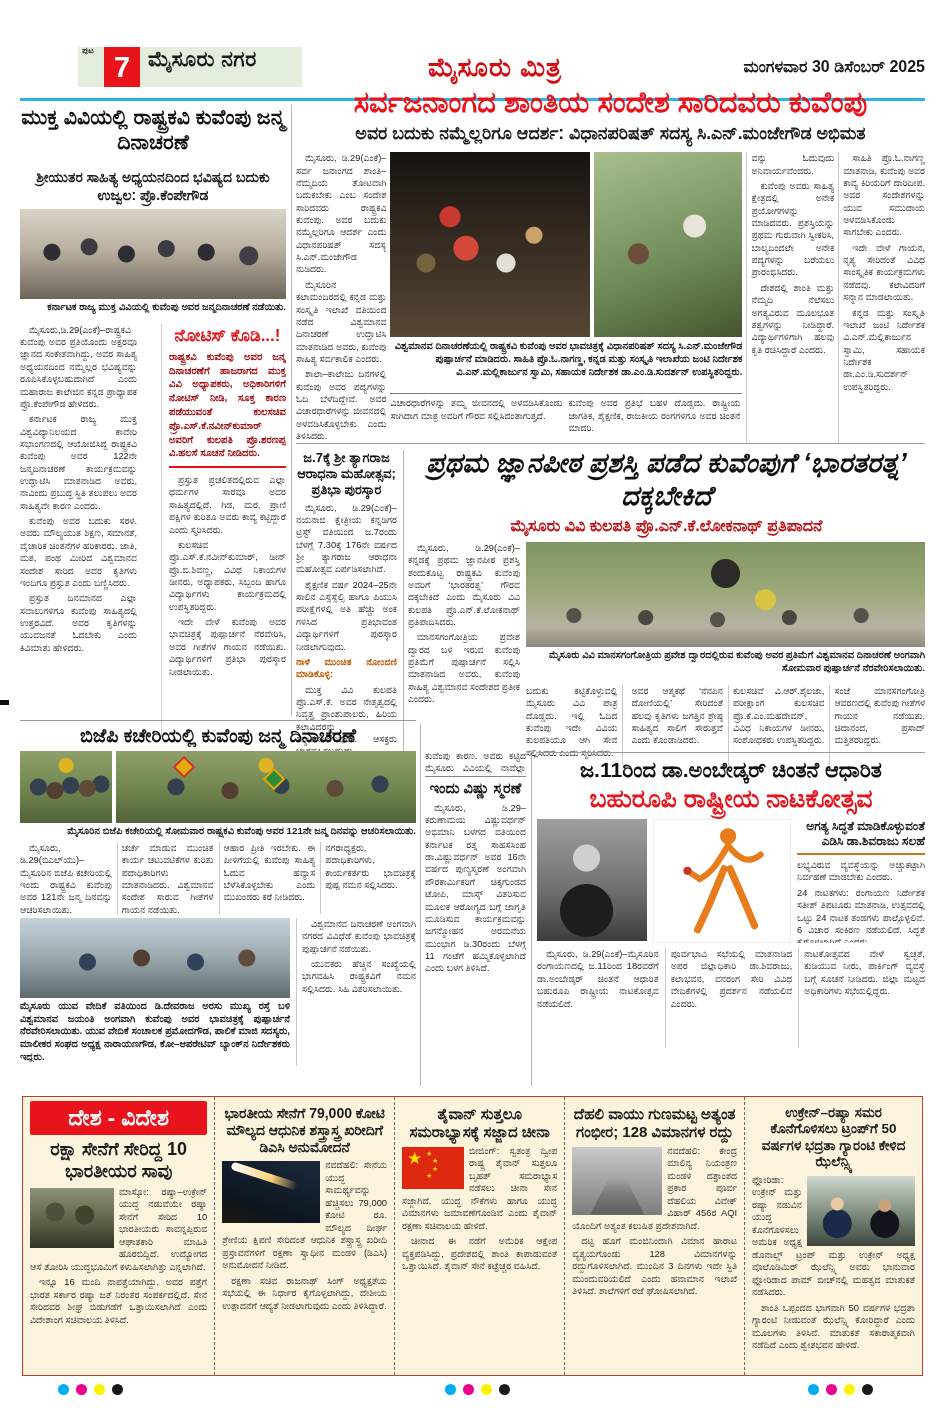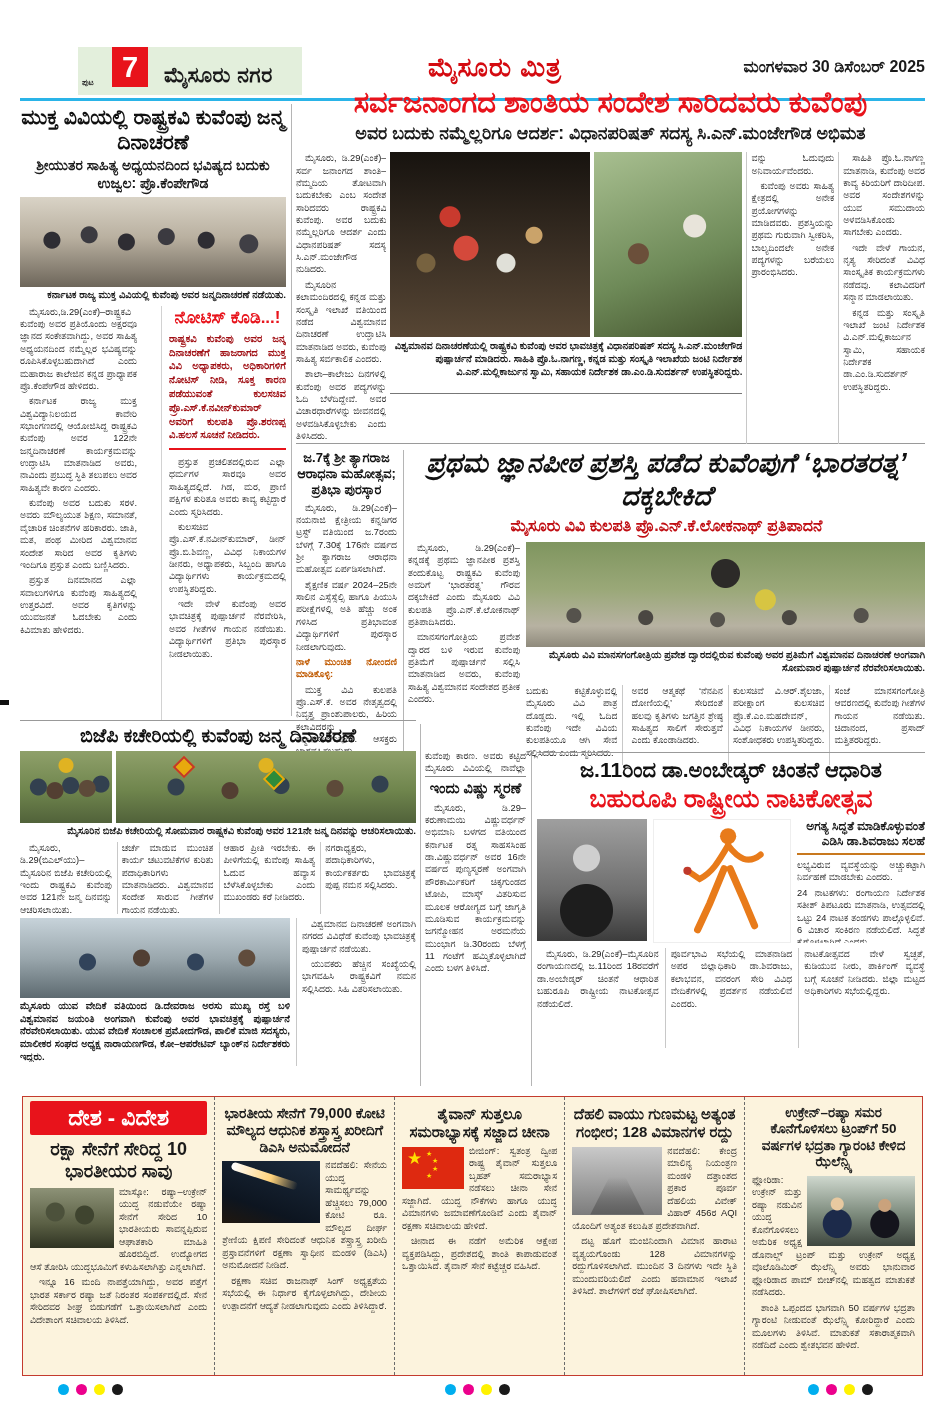--- a/index.html
+++ b/index.html
@@ -2,21 +2,21 @@
 <html><head>
 <meta charset="utf-8">
 <style>
   html,body{margin:0;padding:0;background:#e9e9e9;}
   .page{position:relative;width:945px;height:1424px;background:#fff;margin:0 auto;
         font-family:"Liberation Sans",sans-serif;color:#1a1a1a;overflow:hidden;}
   .abs{position:absolute;}
   .vr{background:#b5b5b5;width:1px;}
   .hr{background:#9a9a9a;height:1px;}
   
-  .sec-band{background:#e3efdc;display:flex;align-items:flex-end;gap:16px;padding:0 8px 8px 4px;}
+  .sec-band{background:#e3efdc;display:flex;align-items:flex-start;gap:8px;padding:0 8px 0 4px;}
   .puta{font-size:8px;font-weight:bold;color:#333;width:14px;line-height:1.05;}
   .pagenum{background:#e8131b;color:#fff;font-weight:bold;font-size:29px;width:36px;height:40px;
            display:flex;align-items:center;justify-content:center;}
   .secname{font-size:21px;font-weight:bold;letter-spacing:.5px;}
   .masthead{color:#d40a10;font-weight:bold;font-size:26px;text-align:center;letter-spacing:1px;}
   .dateline-top{font-size:16px;font-weight:bold;text-align:right;}
   .cyanline{background:#2ab4e8;height:3px;}
   
   .hl{font-weight:bold;color:#111;text-align:center;line-height:1.22;}
   .hl-red{color:#e8131b;}
@@ -132,24 +132,24 @@
 
   <div class="abs vr" style="left:291px;top:104px;height:612px;"></div>
   <div class="abs vr" style="left:403px;top:450px;height:318px;"></div>
   <div class="abs vr" style="left:420px;top:724px;height:362px;"></div>
   <div class="abs vr" style="left:531px;top:750px;height:336px;"></div>
   <div class="abs hr" style="left:296px;top:443px;width:629px;"></div>
   <div class="abs" style="left:0;top:700px;width:9px;height:5px;background:#111;"></div>
 
   <div class="abs" style="left:20px;top:104px;width:266px;height:614px;">
     <div class="hl" style="font-size:20.5px;">ಮುಕ್ತ ವಿವಿಯಲ್ಲಿ ರಾಷ್ಟ್ರಕವಿ ಕುವೆಂಪು ಜನ್ಮ ದಿನಾಚರಣೆ</div>
-    <div class="sub" style="font-size:14px;margin-top:3px;">ಶ್ರೀಯುತರ ಸಾಹಿತ್ಯ ಅಧ್ಯಯನದಿಂದ ಭವಿಷ್ಯದ ಬದುಕು ಉಜ್ವಲ: ಪ್ರೊ.ಕೆಂಪೇಗೌಡ</div>
+    <div class="sub" style="font-size:14px;margin-top:15px;">ಶ್ರೀಯುತರ ಸಾಹಿತ್ಯ ಅಧ್ಯಯನದಿಂದ ಭವಿಷ್ಯದ ಬದುಕು ಉಜ್ವಲ: ಪ್ರೊ.ಕೆಂಪೇಗೌಡ</div>
     <div class="ph p-crowd" style="width:266px;height:90px;margin-top:5px;"></div>
     <div class="cap" style="margin-top:2px;">ಕರ್ನಾಟಕ ರಾಜ್ಯ ಮುಕ್ತ ವಿವಿಯಲ್ಲಿ ಕುವೆಂಪು ಅವರ ಜನ್ಮದಿನಾಚರಣೆ ನಡೆಯಿತು.</div>
-    <div class="flexrow" style="gap:24px;margin-top:4px;">
+    <div class="flexrow" style="gap:24px;margin-top:10px;">
       <div class="bt" style="width:128px;height:415px;">
         <p>ಮೈಸೂರು,ಡಿ.29(ಎಂಕೆ)–ರಾಷ್ಟ್ರಕವಿ ಕುವೆಂಪು ಅವರ ಪ್ರತಿಯೊಂದು ಅಕ್ಷರವೂ ಜ್ಞಾನದ ಸಂಕೇತವಾಗಿದ್ದು, ಅವರ ಸಾಹಿತ್ಯ ಅಧ್ಯಯನದಿಂದ ನಮ್ಮೆಲ್ಲರ ಭವಿಷ್ಯವನ್ನು ರೂಪಿಸಿಕೊಳ್ಳಬಹುದಾಗಿದೆ ಎಂದು ಮಹಾರಾಜ ಕಾಲೇಜಿನ ಕನ್ನಡ ಪ್ರಾಧ್ಯಾಪಕ ಪ್ರೊ.ಕೆಂಪೇಗೌಡ ಹೇಳಿದರು.</p>
         <p>ಕರ್ನಾಟಕ ರಾಜ್ಯ ಮುಕ್ತ ವಿಶ್ವವಿದ್ಯಾನಿಲಯದ ಕಾವೇರಿ ಸಭಾಂಗಣದಲ್ಲಿ ಆಯೋಜಿಸಿದ್ದ ರಾಷ್ಟ್ರಕವಿ ಕುವೆಂಪು ಅವರ 122ನೇ ಜನ್ಮದಿನಾಚರಣೆ ಕಾರ್ಯಕ್ರಮವನ್ನು ಉದ್ಘಾಟಿಸಿ ಮಾತನಾಡಿದ ಅವರು, ನಾವಿಂದು ಪ್ರಬುದ್ಧ ಸ್ಥಿತಿ ತಲುಪಲು ಅವರ ಸಾಹಿತ್ಯವೇ ಕಾರಣ ಎಂದರು.</p>
         <p>ಕುವೆಂಪು ಅವರ ಬದುಕು ಸರಳ. ಅವರು ಮೌಲ್ಯಯುತ ಶಿಕ್ಷಣ, ಸಮಾನತೆ, ವೈಚಾರಿಕ ಚಿಂತನೆಗಳ ಹರಿಕಾರರು. ಜಾತಿ, ಮತ, ಪಂಥ ಮೀರಿದ ವಿಶ್ವಮಾನವ ಸಂದೇಶ ಸಾರಿದ ಅವರ ಕೃತಿಗಳು ಇಂದಿಗೂ ಪ್ರಸ್ತುತ ಎಂದು ಬಣ್ಣಿಸಿದರು.</p>
         <p>ಪ್ರಸ್ತುತ ದಿನಮಾನದ ಎಲ್ಲಾ ಸವಾಲುಗಳಿಗೂ ಕುವೆಂಪು ಸಾಹಿತ್ಯದಲ್ಲಿ ಉತ್ತರವಿದೆ. ಅವರ ಕೃತಿಗಳನ್ನು ಯುವಜನತೆ ಓದಬೇಕು ಎಂದು ಕಿವಿಮಾತು ಹೇಳಿದರು.</p>
       </div>
       <div style="width:128px;height:415px;overflow:hidden;border-left:1px solid #d2d2d2;padding-left:7px;">
         <div class="notice-t">ನೋಟಿಸ್ ಕೊಡಿ...!</div>
         <div class="notice-b">ರಾಷ್ಟ್ರಕವಿ ಕುವೆಂಪು ಅವರ ಜನ್ಮ ದಿನಾಚರಣೆಗೆ ಹಾಜರಾಗದ ಮುಕ್ತ ವಿವಿ ಅಧ್ಯಾಪಕರು, ಅಧಿಕಾರಿಗಳಿಗೆ ನೋಟಿಸ್ ನೀಡಿ, ಸೂಕ್ತ ಕಾರಣ ಪಡೆಯುವಂತೆ ಕುಲಸಚಿವ ಪ್ರೊ.ಎಸ್.ಕೆ.ನವೀನ್‌ಕುಮಾರ್ ಅವರಿಗೆ ಕುಲಪತಿ ಪ್ರೊ.ಶರಣಪ್ಪ ವಿ.ಹಲಸೆ ಸೂಚನೆ ನೀಡಿದರು.</div>
         <div class="hr" style="margin:6px 0;background:#e8131b;height:2px;"></div>
@@ -170,24 +170,33 @@
         <p>ಮೈಸೂರು, ಡಿ.29(ಎಂಕೆ)– ಸರ್ವ ಜನಾಂಗದ ಶಾಂತಿ–ನೆಮ್ಮದಿಯ ತೋಟವಾಗಿ ಬದುಕಬೇಕು ಎಂಬ ಸಂದೇಶ ಸಾರಿದವರು ರಾಷ್ಟ್ರಕವಿ ಕುವೆಂಪು. ಅವರ ಬದುಕು ನಮ್ಮೆಲ್ಲರಿಗೂ ಆದರ್ಶ ಎಂದು ವಿಧಾನಪರಿಷತ್ ಸದಸ್ಯ ಸಿ.ಎನ್.ಮಂಜೇಗೌಡ ನುಡಿದರು.</p>
         <p>ಮೈಸೂರಿನ ಕಲಾಮಂದಿರದಲ್ಲಿ ಕನ್ನಡ ಮತ್ತು ಸಂಸ್ಕೃತಿ ಇಲಾಖೆ ವತಿಯಿಂದ ನಡೆದ ವಿಶ್ವಮಾನವ ದಿನಾಚರಣೆ ಉದ್ಘಾಟಿಸಿ ಮಾತನಾಡಿದ ಅವರು, ಕುವೆಂಪು ಸಾಹಿತ್ಯ ಸರ್ವಕಾಲಿಕ ಎಂದರು.</p>
         <p>ಶಾಲಾ–ಕಾಲೇಜು ದಿನಗಳಲ್ಲಿ ಕುವೆಂಪು ಅವರ ಪದ್ಯಗಳನ್ನು ಓದಿ ಬೆಳೆದಿದ್ದೇವೆ. ಅವರ ವಿಚಾರಧಾರೆಗಳನ್ನು ಜೀವನದಲ್ಲಿ ಅಳವಡಿಸಿಕೊಳ್ಳಬೇಕು ಎಂದು ತಿಳಿಸಿದರು.</p>
       </div>
       <div style="width:352px;">
         <div class="flexrow" style="gap:4px;">
           <div class="ph p-stage" style="width:200px;height:185px;"></div>
           <div class="ph p-green2" style="width:148px;height:185px;"></div>
         </div>
         <div class="cap" style="margin-top:3px;border-bottom:1px solid #777;padding-bottom:3px;height:50px;">ವಿಶ್ವಮಾನವ ದಿನಾಚರಣೆಯಲ್ಲಿ ರಾಷ್ಟ್ರಕವಿ ಕುವೆಂಪು ಅವರ ಭಾವಚಿತ್ರಕ್ಕೆ ವಿಧಾನಪರಿಷತ್ ಸದಸ್ಯ ಸಿ.ಎನ್.ಮಂಜೇಗೌಡ ಪುಷ್ಪಾರ್ಚನೆ ಮಾಡಿದರು. ಸಾಹಿತಿ ಪ್ರೊ.ಓ.ನಾಗಣ್ಣ, ಕನ್ನಡ ಮತ್ತು ಸಂಸ್ಕೃತಿ ಇಲಾಖೆಯ ಜಂಟಿ ನಿರ್ದೇಶಕ ವಿ.ಎನ್.ಮಲ್ಲಿಕಾರ್ಜುನ ಸ್ವಾಮಿ, ಸಹಾಯಕ ನಿರ್ದೇಶಕ ಡಾ.ಎಂ.ಡಿ.ಸುದರ್ಶನ್ ಉಪಸ್ಥಿತರಿದ್ದರು.</div>
+        <div class="flexrow" style="gap:6px;margin-top:3px;">
+          <div class="bt" style="width:172px;height:44px;">
+            <p class="nofirst">ವಿಚಾರಧಾರೆಗಳನ್ನು ತಮ್ಮ ಜೀವನದಲ್ಲಿ ಅಳವಡಿಸಿಕೊಂಡು ಸಾಗಿದಾಗ ಮಾತ್ರ ಅವರಿಗೆ ಗೌರವ ಸಲ್ಲಿಸಿದಂತಾಗುತ್ತದೆ.</p>
+          </div>
+          <div class="bt" style="width:172px;height:44px;">
+            <p class="nofirst">ಕುವೆಂಪು ಅವರ ಪ್ರತಿಭೆ ಬಹಳ ದೊಡ್ಡದು. ರಾಷ್ಟ್ರೀಯ ಜಾಗತಿಕ, ಶೈಕ್ಷಣಿಕ, ರಾಜಕೀಯ ರಂಗಗಳಿಗೂ ಅವರ ಚಿಂತನೆ ಮಾದರಿ.</p>
+          </div>
+        </div>
       </div>
       <div class="bt colsep" style="width:86px;height:292px;padding-left:4px;">
         <p class="nofirst">ವನ್ನು ಓದುವುದು ಅನಿವಾರ್ಯವೆಂದರು.</p>
         <p>ಕುವೆಂಪು ಅವರು ಸಾಹಿತ್ಯ ಕ್ಷೇತ್ರದಲ್ಲಿ ಅನೇಕ ಪ್ರಯೋಗಗಳನ್ನು ಮಾಡಿದವರು. ಪ್ರಶಸ್ತಿಯನ್ನು ಪ್ರಥಮ ಗುರುವಾಗಿ ಸ್ವೀಕರಿಸಿ, ಬಾಲ್ಯದಿಂದಲೇ ಅನೇಕ ಪದ್ಯಗಳನ್ನು ಬರೆಯಲು ಪ್ರಾರಂಭಿಸಿದರು.</p>
+        <p>ದೇಶದಲ್ಲಿ ಶಾಂತಿ ಮತ್ತು ನೆಮ್ಮದಿ ನೆಲೆಸಲು ಅಗತ್ಯವಿರುವ ಮೂಲಭೂತ ತತ್ವಗಳನ್ನು ನೀಡಿದ್ದಾರೆ. ವಿದ್ಯಾರ್ಥಿಗಳಿಗಾಗಿ ಹಲವು ಕೃತಿ ರಚಿಸಿದ್ದಾರೆ ಎಂದರು.</p>
       </div>
       <div class="bt colsep" style="width:85px;height:292px;padding-left:4px;">
         <p>ಸಾಹಿತಿ ಪ್ರೊ.ಓ.ನಾಗಣ್ಣ ಮಾತನಾಡಿ, ಕುವೆಂಪು ಅವರ ಕಾವ್ಯ ಕಿರಿಯರಿಗೆ ದಾರಿದೀಪ. ಅವರ ಸಂದೇಶಗಳನ್ನು ಯುವ ಸಮುದಾಯ ಅಳವಡಿಸಿಕೊಂಡು ಸಾಗಬೇಕು ಎಂದರು.</p>
         <p>ಇದೇ ವೇಳೆ ಗಾಯನ, ನೃತ್ಯ ಸೇರಿದಂತೆ ವಿವಿಧ ಸಾಂಸ್ಕೃತಿಕ ಕಾರ್ಯಕ್ರಮಗಳು ನಡೆದವು. ಕಲಾವಿದರಿಗೆ ಸನ್ಮಾನ ಮಾಡಲಾಯಿತು.</p>
         <p>ಕನ್ನಡ ಮತ್ತು ಸಂಸ್ಕೃತಿ ಇಲಾಖೆ ಜಂಟಿ ನಿರ್ದೇಶಕ ವಿ.ಎನ್.ಮಲ್ಲಿಕಾರ್ಜುನ ಸ್ವಾಮಿ, ಸಹಾಯಕ ನಿರ್ದೇಶಕ ಡಾ.ಎಂ.ಡಿ.ಸುದರ್ಶನ್ ಉಪಸ್ಥಿತರಿದ್ದರು.</p>
       </div>
     </div>
   </div>
 
   <div class="abs" style="left:296px;top:450px;width:101px;height:318px;overflow:hidden;">

